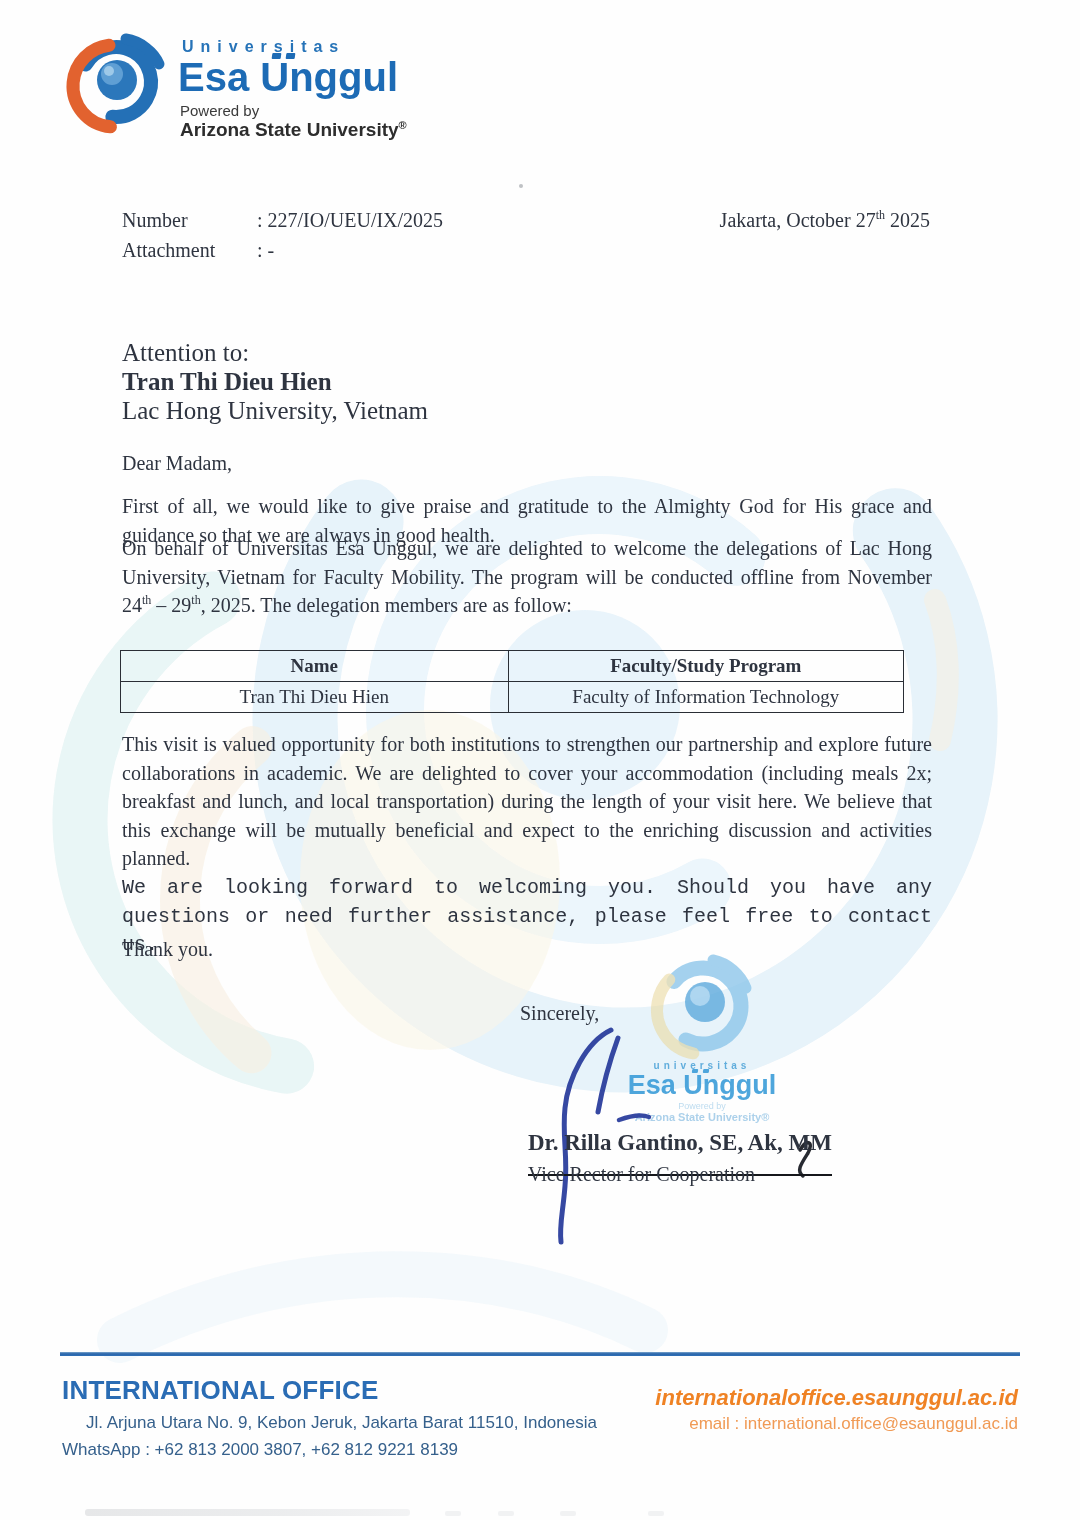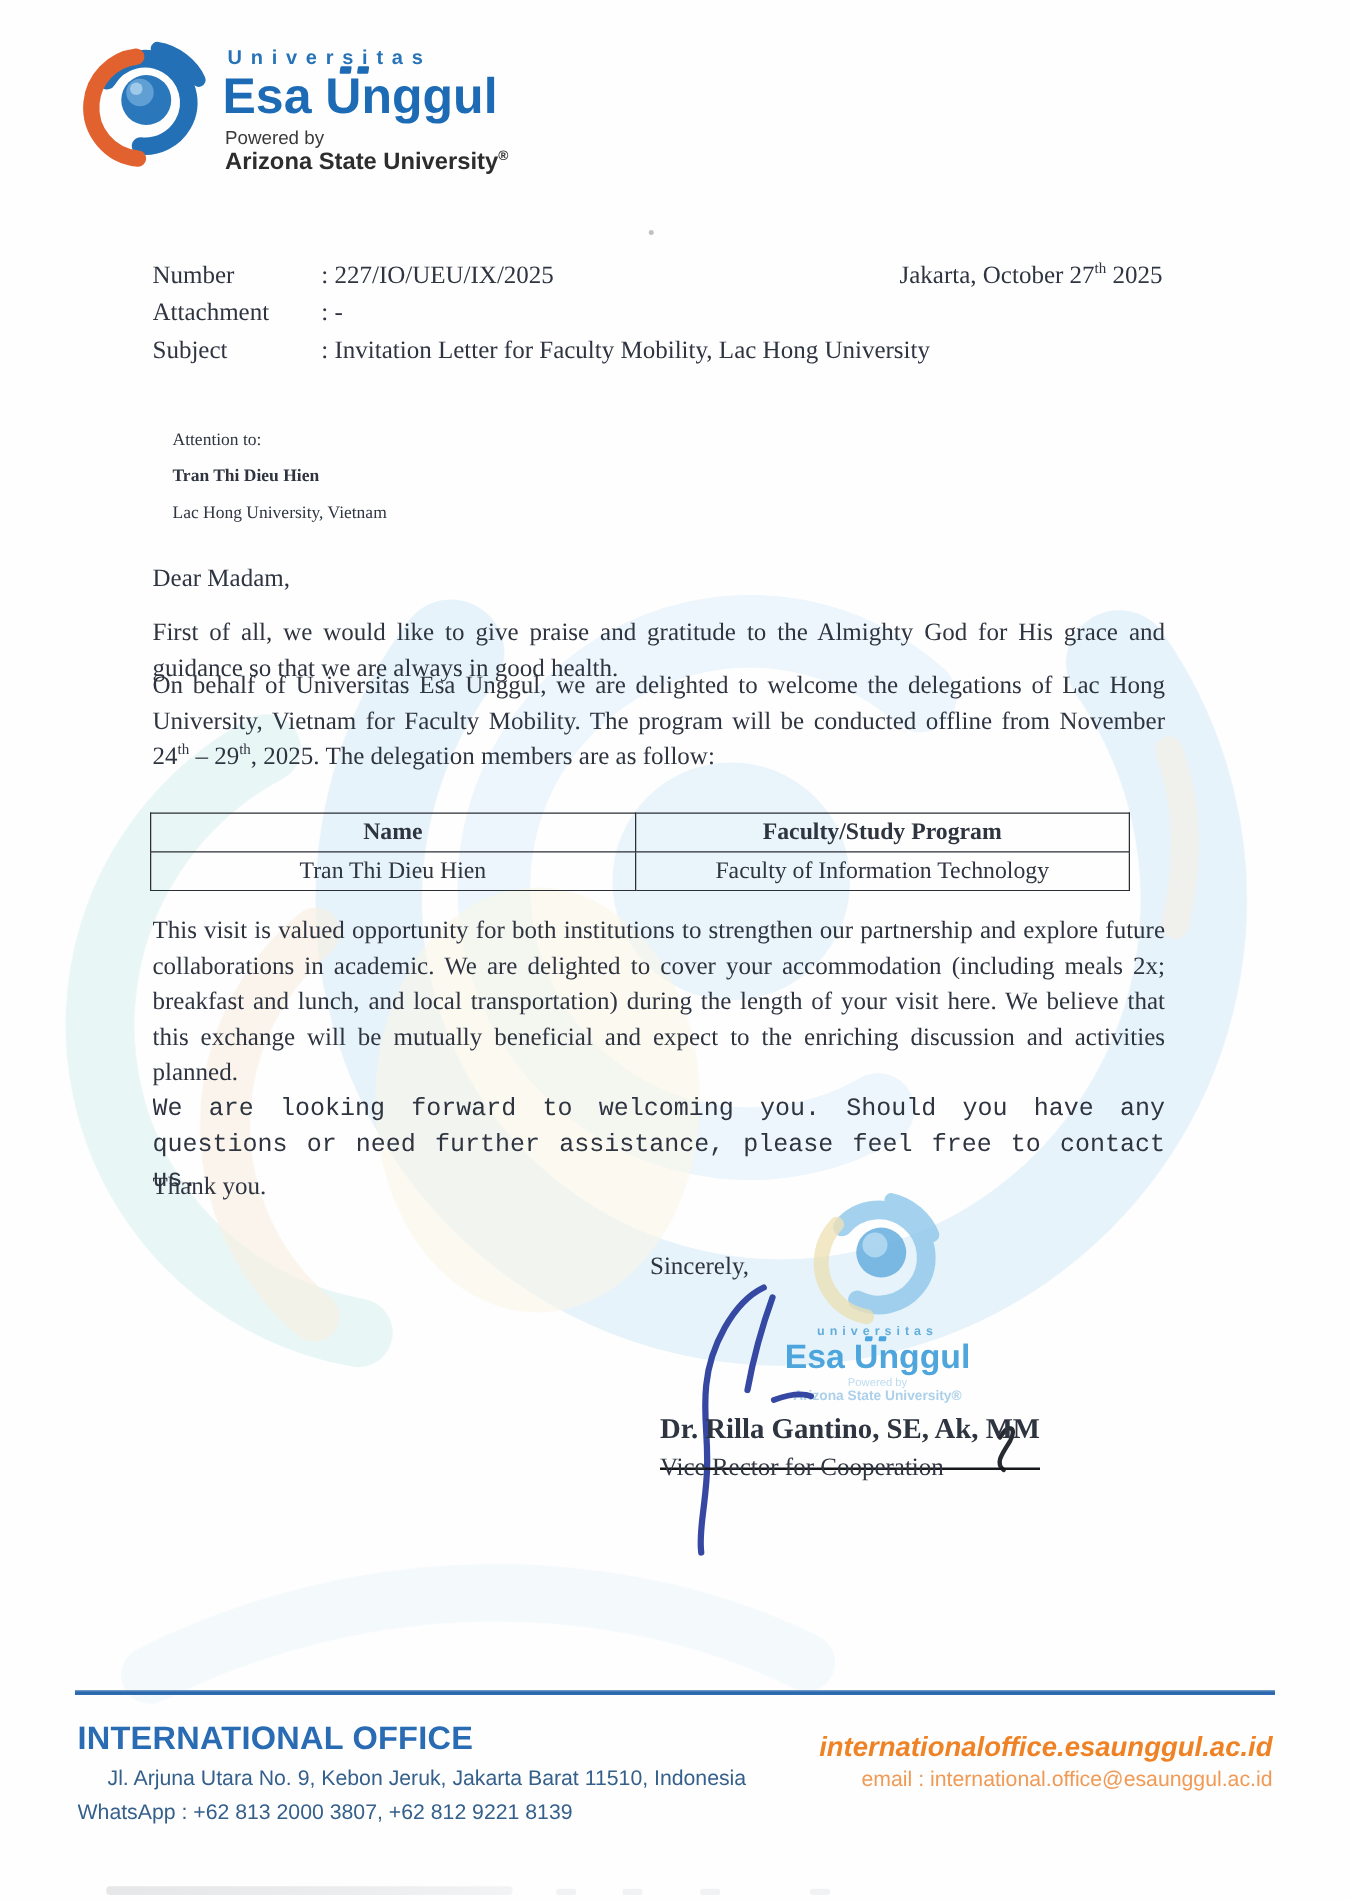--- a/index.html
+++ b/index.html
@@ -23,21 +23,21 @@
   .reg { font-size:11px; vertical-align:super; }
 
   
   .meta { position:absolute; left:122px; top:205px; width:810px; font-size:20px; }
   .meta-row { display:flex; height:30px; line-height:30px; }
   .meta-label { width:135px; }
   .city-date { position:absolute; top:205px; right:150px; font-size:20px; line-height:30px; white-space:nowrap; }
   .sup { font-size:12px; vertical-align:super; line-height:0; }
 
   
-  .recipient { position:absolute; left:122px; top:338px; font-size:14px; line-height:29px;margin-left:16px; }
+  .recipient { position:absolute; left:122px; top:338px; font-size:25px; line-height:29px; }
   .recipient .bold { font-weight:bold; }
   .salutation { position:absolute; left:122px; top:452px; font-size:20px; }
   .para { position:absolute; left:122px; width:810px; font-size:20px; line-height:28.5px; text-align:justify; }
   .p1 { top:492px; }
   .p2 { top:534px; }
   .p3 { top:730px; }
   .p4 { top:874px;font-family:Liberation Mono, monospace; }
   .thanks { position:absolute; left:122px; top:938px; font-size:20px; }
 
   
@@ -128,24 +128,20 @@
 
   <div class="meta">
     <div class="meta-row">
       <span class="meta-label">Number</span>
       <span class="meta-value">: 227/IO/UEU/IX/2025</span>
     </div>
     <div class="meta-row">
       <span class="meta-label">Attachment</span>
       <span class="meta-value">: -</span>
     </div>
-    <div class="meta-row">
-      <span class="meta-label">Subject</span>
-      <span class="meta-value">: Invitation Letter for Faculty Mobility, Lac Hong University</span>
-    </div>
   </div>
   <div class="city-date">
     <span>Jakarta, October 27</span><span class="sup">th</span><span> 2025</span>
   </div>
 
   <div class="recipient">
     <div>Attention to:</div>
     <div class="bold">Tran Thi Dieu Hien</div>
     <div>Lac Hong University, Vietnam</div>
   </div>

